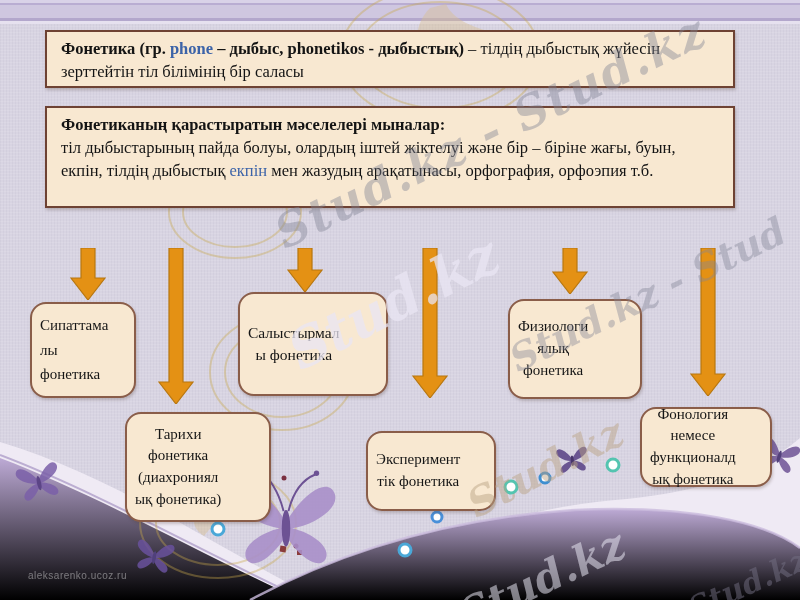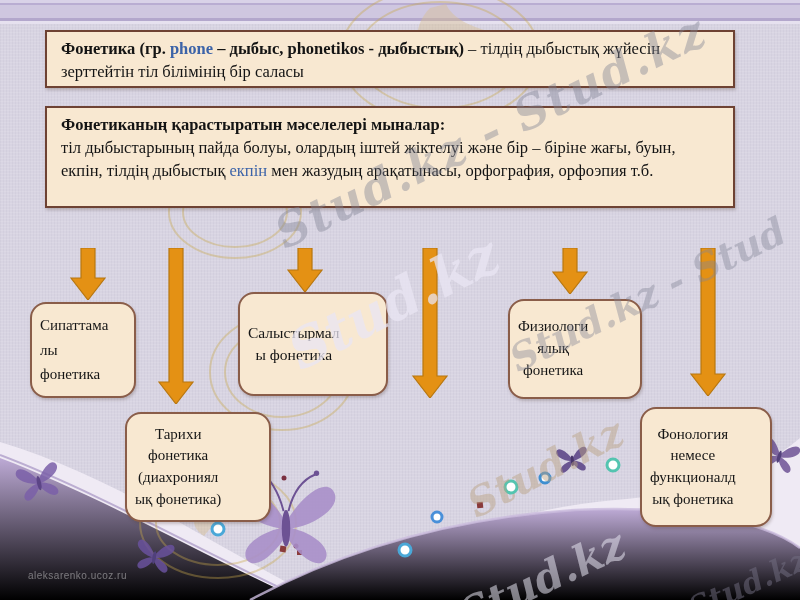--- a/index.html
+++ b/index.html
@@ -40,21 +40,21 @@
     box-sizing:border-box;display:flex;align-items:center;justify-content:flex-start;
     text-align:center;font-size:15px;line-height:1.45;color:#161616;
     padding:6px 8px;white-space:pre-line;
     box-shadow:1px 2px 3px rgba(80,60,50,.25);
   }
   .branch-1{left:30px;top:302px;width:106px;height:96px;justify-content:flex-start;text-align:left;line-height:1.65;}
   .branch-2{left:125px;top:412px;width:146px;height:110px;}
   .branch-3{left:238px;top:292px;width:150px;height:104px;font-size:15.5px;}
   .branch-4{left:366px;top:431px;width:130px;height:80px;}
   .branch-5{left:508px;top:299px;width:134px;height:100px;}
-  .branch-6{left:640px;top:407px;width:132px;height:120px;}
+  .branch-6{left:640px;top:407px;width:132px;height:80px;}
   .arrow{position:absolute;}
   
   .wm{
     position:absolute;pointer-events:none;font-family:"DejaVu Serif", serif;
     font-style:italic;font-weight:bold;white-space:nowrap;transform-origin:0 50%;
   }
   .wm1{left:278px;top:208px;font-size:46px;letter-spacing:2px;color:rgba(128,130,148,.42);transform:rotate(-26deg);}
   .wm2{left:292px;top:322px;font-size:54px;color:rgba(233,230,243,.75);transform:rotate(-27deg);}
   .wm3{left:512px;top:338px;font-size:38px;color:rgba(130,132,150,.40);transform:rotate(-26deg);}
   .wm4{left:470px;top:482px;font-size:40px;color:rgba(185,163,132,.48);transform:rotate(-27deg);}
@@ -178,20 +178,22 @@
 
   <div class="branch branch-1"><span>Сипаттама
 лы
 фонетика</span></div>
   <div class="branch branch-2"><span>Тарихи
 фонетика
 (диахрониял
 ық фонетика)</span></div>
   <div class="branch branch-3"><span>Салыстырмал
 ы фонетика</span></div>
+  <div class="branch branch-4"><span>Эксперимент
+тік фонетика</span></div>
   <div class="branch branch-5"><span>Физиологи
 ялық
 фонетика</span></div>
   <div class="branch branch-6"><span>Фонология
 немесе
 функционалд
 ық фонетика</span></div>
 
   <div class="wm wm1">Stud.kz - Stud.kz</div>
   <div class="wm wm2">Stud.kz</div>

